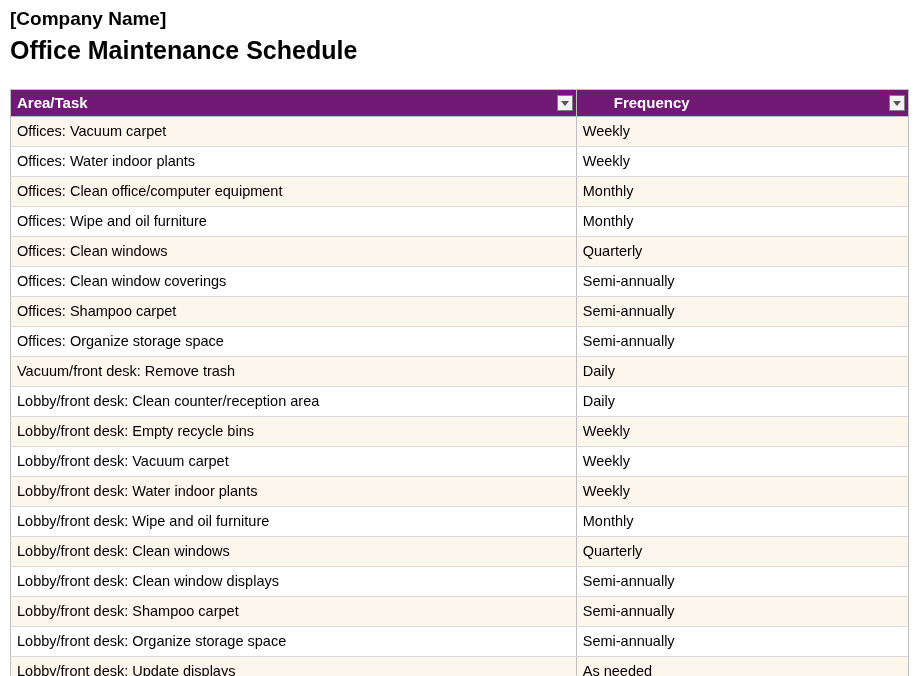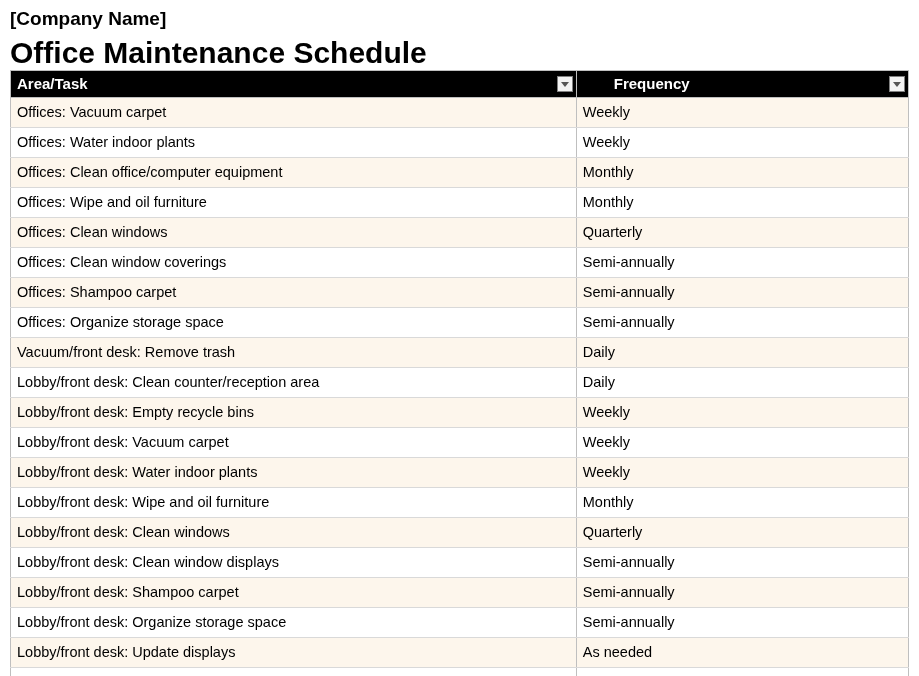--- a/index.html
+++ b/index.html
@@ -11,31 +11,31 @@
     overflow: hidden;
     padding: 8px 10px 0 10px;
     color: #000;
   }
   .company-name {
     font-size: 19px;
     font-weight: bold;
     margin-bottom: 6px;
   }
   .page-title {
-    font-size: 30px;
+    font-size: 25px;
     font-weight: bold;
-    margin-bottom: 0;
+    margin-bottom: 24px;
   }
   .schedule-table {
     width: 100%;
     border-collapse: collapse;
     border: 1px solid #bfbfbf;
   }
   .schedule-table thead th {
-    background: #000000;
+    background: #701a75;
     color: #fff;
     font-weight: bold;
     text-align: left;
     font-size: 15px;
     padding: 4px 6px 5px 6px;
     border: 1px solid #bfbfbf;
     position: relative;
     margin-left: 8px;
   }
   .schedule-table thead th.col-task { width: 63%; }

